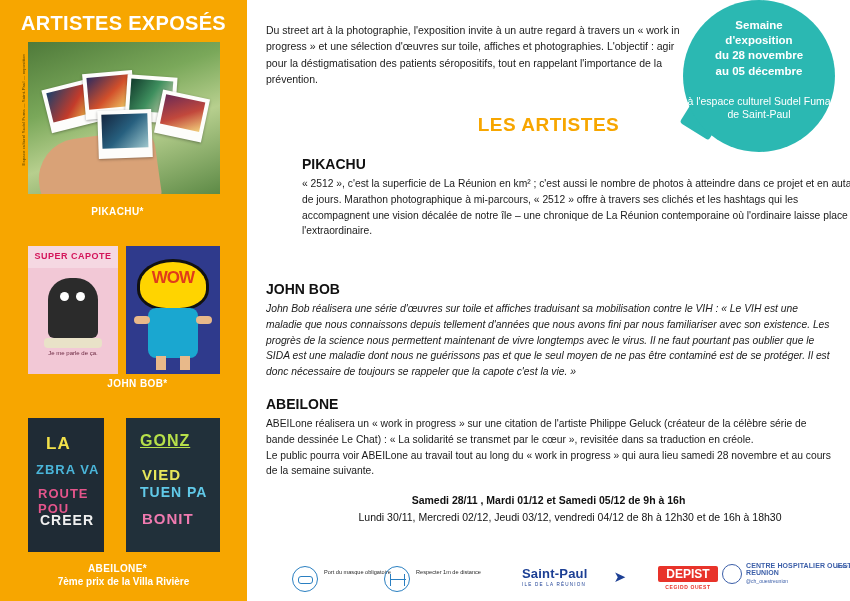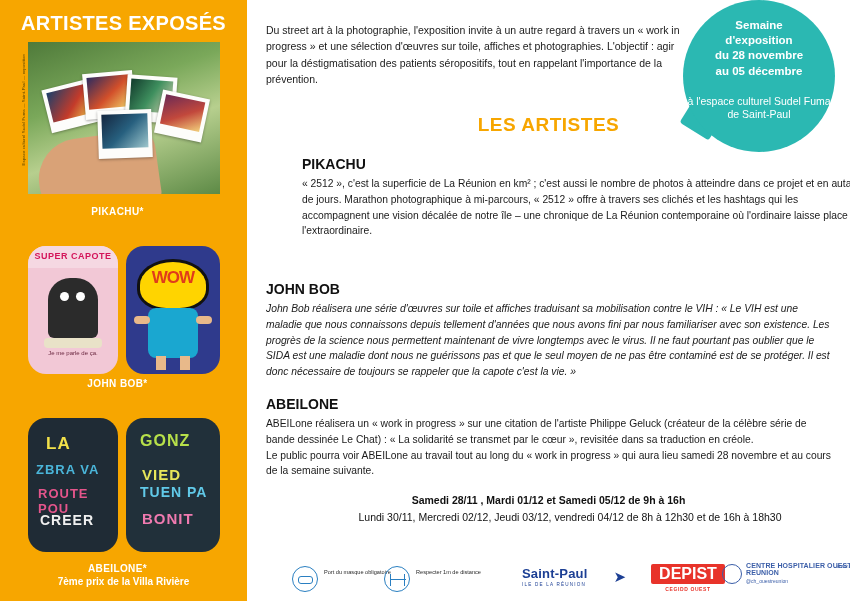--- a/index.html
+++ b/index.html
@@ -90,36 +90,36 @@
     position: absolute;
     width: 235px;
     left: 0;
     text-align: center;
     font-size: 10px;
     font-weight: bold;
     color: #ffffff;
     letter-spacing: 0.4px;
   }
   .cap-1 { top: 206px; }
-  .cap-2 { top: 378px; }
+  .cap-2 { top: 378px; margin-left: 20px; }
   .cap-3 { top: 563px; }
   .cap-sub {
     position: absolute;
     width: 247px; left: 0;
     text-align: center;
     font-size: 10px;
     font-weight: bold;
     color: #ffffff;
     top: 576px;
   }
 
-  .duo { position: absolute; border-radius: 18px; }
+  .duo { position: absolute; }
   .art-2a { left: 28px; top: 246px; width: 90px; height: 128px; background: #f2c8d6; overflow: hidden; }
   .art-2b { left: 126px; top: 246px; width: 94px; height: 128px; background: #2f3a8c; overflow: hidden; }
-  .art-3a { left: 28px; top: 418px; width: 90px; height: 134px; background: #1f2b35; overflow: hidden; }
+  .art-3a { left: 28px; top: 418px; width: 76px; height: 134px; background: #1f2b35; overflow: hidden; }
   .art-3b { left: 126px; top: 418px; width: 94px; height: 134px; background: #21303a; overflow: hidden; }
 
   .a2a-band { position:absolute; left:0; top:0; width:100%; height:22px; background:#f5d8e2;}
   .a2a-title { position:absolute; top:5px; width:100%; text-align:center; font-size:9px; font-weight:bold; color:#d4145a; letter-spacing:.5px;}
   .a2a-figure { position:absolute; left:20px; top:32px; width:50px; height:60px; background:#2b2b2b; border-radius:22px 22px 6px 6px;}
   .a2a-eye { position:absolute; width:9px; height:9px; background:#ffffff; border-radius:50%; top:46px;}
   .a2a-eye.l{ left:32px;} .a2a-eye.r{ left:48px;}
   .a2a-foot { position:absolute; left:16px; top:92px; width:58px; height:10px; background:#e9e2c8; border-radius:4px;}
   .a2a-text { position:absolute; left:0; top:104px; width:100%; text-align:center; font-size:6px; color:#6b2840; line-height:1.2;}
 
@@ -129,21 +129,21 @@
   .a2b-arm { position:absolute; top:70px; width:16px; height:8px; background:#e8b98a; border-radius:4px;}
   .a2b-arm.l{ left:8px;} .a2b-arm.r{ left:70px;}
   .a2b-leg { position:absolute; top:110px; width:10px; height:14px; background:#e8b98a;}
   .a2b-leg.l{ left:30px;} .a2b-leg.r{ left:54px;}
 
   .g-word { position:absolute; font-weight:bold; color:#e8e8e8; letter-spacing:1px; }
   .a3a-1 { left:18px; top:16px; font-size:17px; color:#f2e14a; }
   .a3a-2 { left:8px; top:44px; font-size:13px; color:#4ab5d9; }
   .a3a-3 { left:10px; top:68px; font-size:13px; color:#e4558b; }
   .a3a-4 { left:12px; top:94px; font-size:14px; color:#f0f0f0; }
-  .a3b-1 { left:14px; top:14px; font-size:16px; color:#b7e04a; }
+  .a3b-1 { left:14px; top:14px; font-size:16px; color:#b7e04a;text-decoration:underline; }
   .a3b-2 { left:16px; top:48px; font-size:15px; color:#e8e75a; }
   .a3b-3 { left:14px; top:66px; font-size:14px; color:#61c9e8; }
   .a3b-4 { left:16px; top:92px; font-size:15px; color:#f07ab0; }
 
   
   .content {
     position: absolute;
     left: 247px; top: 0;
     width: 603px; height: 601px;
     background: #ffffff;
@@ -274,21 +274,21 @@
     font-size: 5.6px;
     line-height: 1.35;
     color: #2a2a2a;
     width: 72px;
   }
   .logo-sp { position:absolute; left: 258px; top: 6px; width: 100px; }
   .logo-sp .name { font-size: 13px; font-weight: bold; color: #1c3f94; letter-spacing:.2px;}
   .logo-sp .sub { font-size: 4.6px; color:#1c3f94; letter-spacing:1.2px; margin-top:1px;}
   .logo-sp .bird { position:absolute; right:-4px; top:2px; font-size:15px; color:#1c3f94;}
   .logo-depist { position:absolute; left: 378px; top: 4px; width: 92px; text-align:center;}
-  .logo-depist .dp { display:inline-block; background:#e8332a; color:#fff; font-size:16px; font-weight:bold; padding:1px 8px; border-radius:2px;}
+  .logo-depist .dp { display:inline-block; background:#e8332a; color:#fff; font-size:12px; font-weight:bold; padding:1px 8px; border-radius:2px;}
   .logo-depist .sub { font-size:5px; color:#e8332a; letter-spacing:.6px; margin-top:2px; font-weight:bold;}
   .logo-chor { position:absolute; left: 482px; top: 2px; width: 120px;}
   .logo-chor .t { font-size:7px; color:#3b5ea8; font-weight:bold; letter-spacing:.1px;}
   .logo-chor .u { font-size:5px; color:#3b5ea8; margin-top:2px;}
   .logo-chor .r { position:absolute; right:2px; top:1px; font-size:5px; color:#3b5ea8;}
   .logo-chor .circ { position:absolute; left:-24px; top:2px; width:20px; height:20px; border-radius:50%; border:1.6px solid #3b5ea8;}
 </style>
 </head>
 <body>
 

